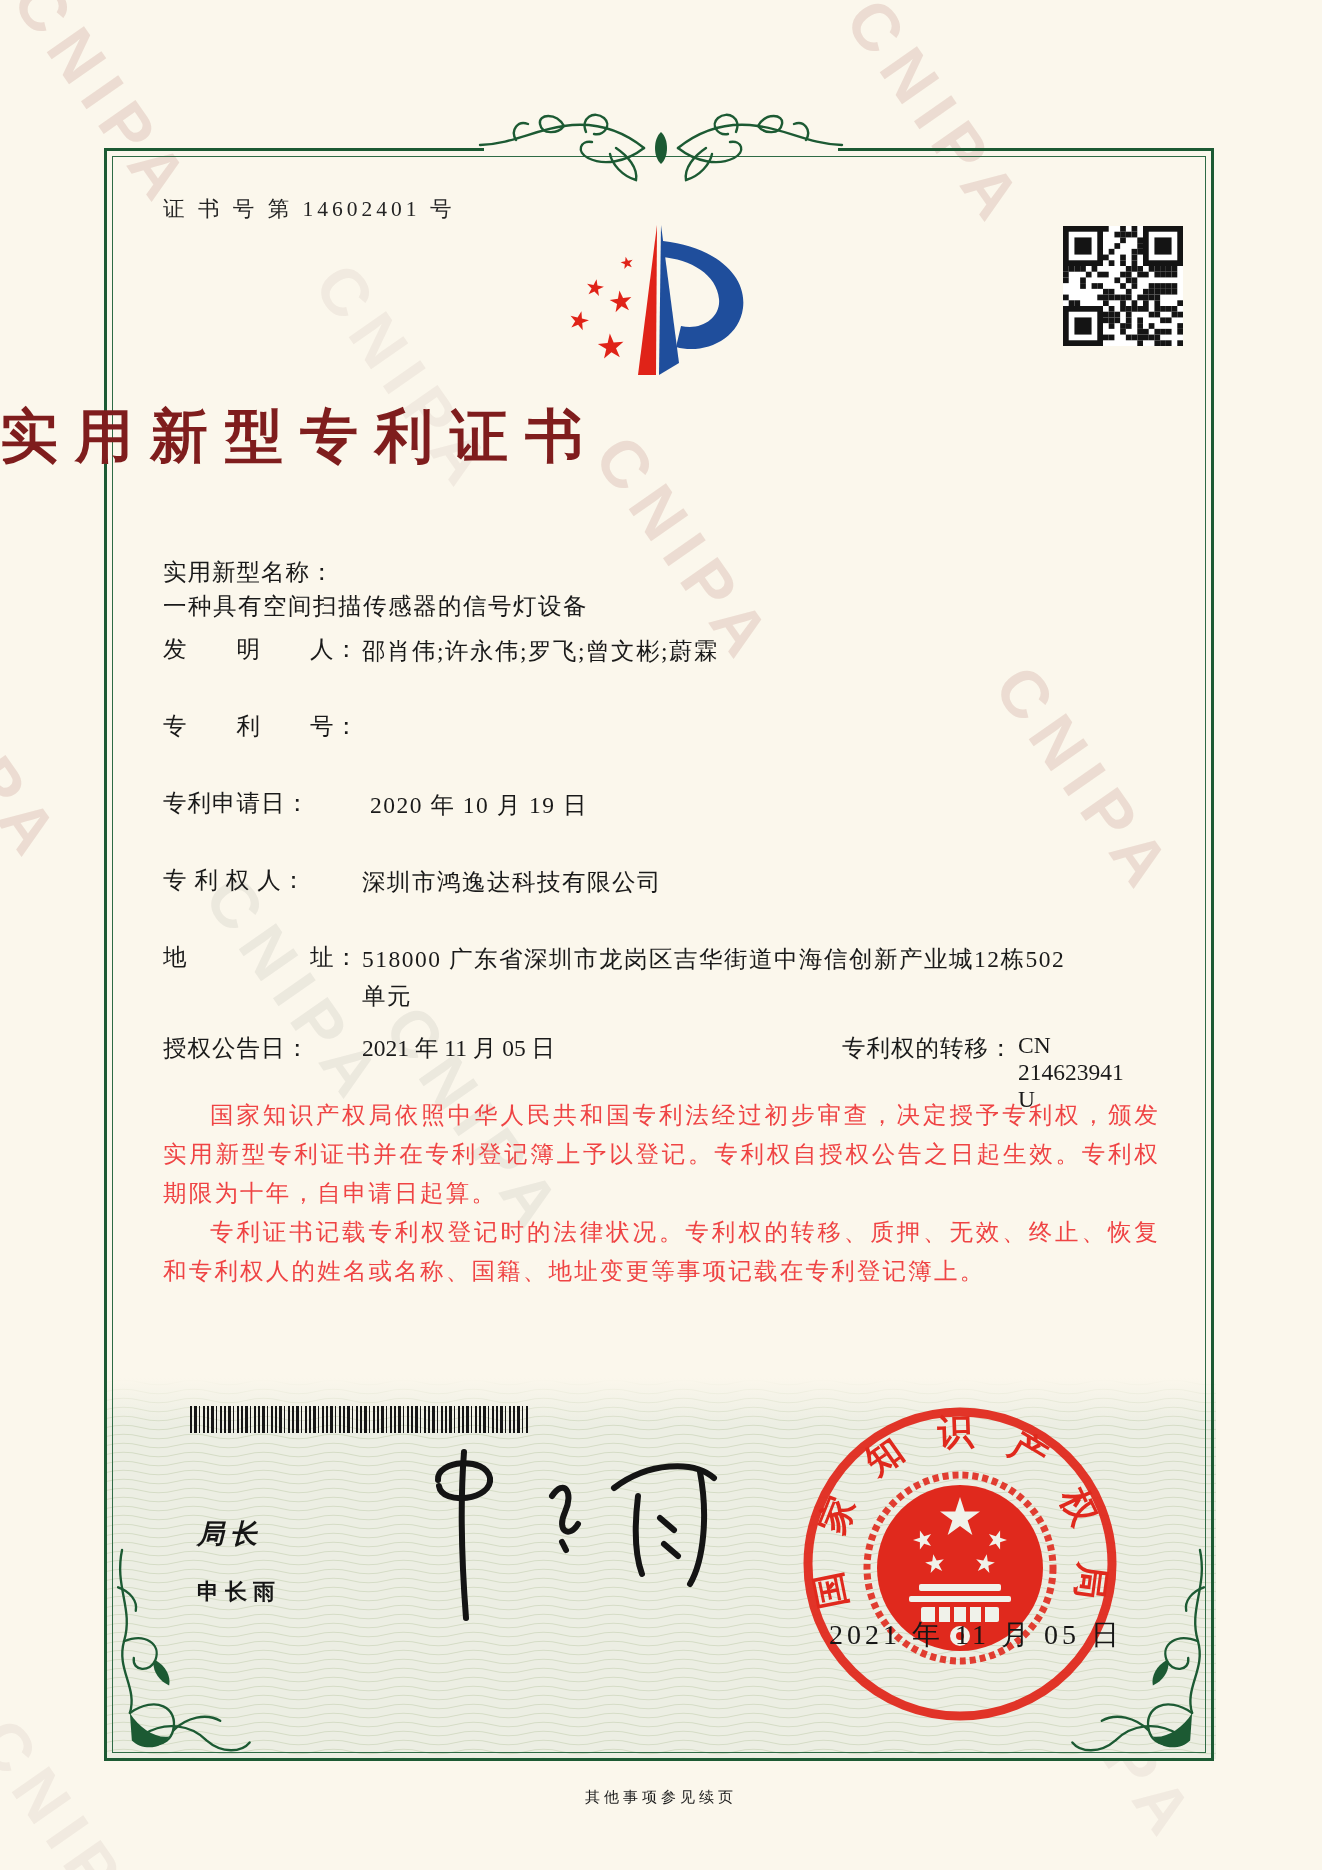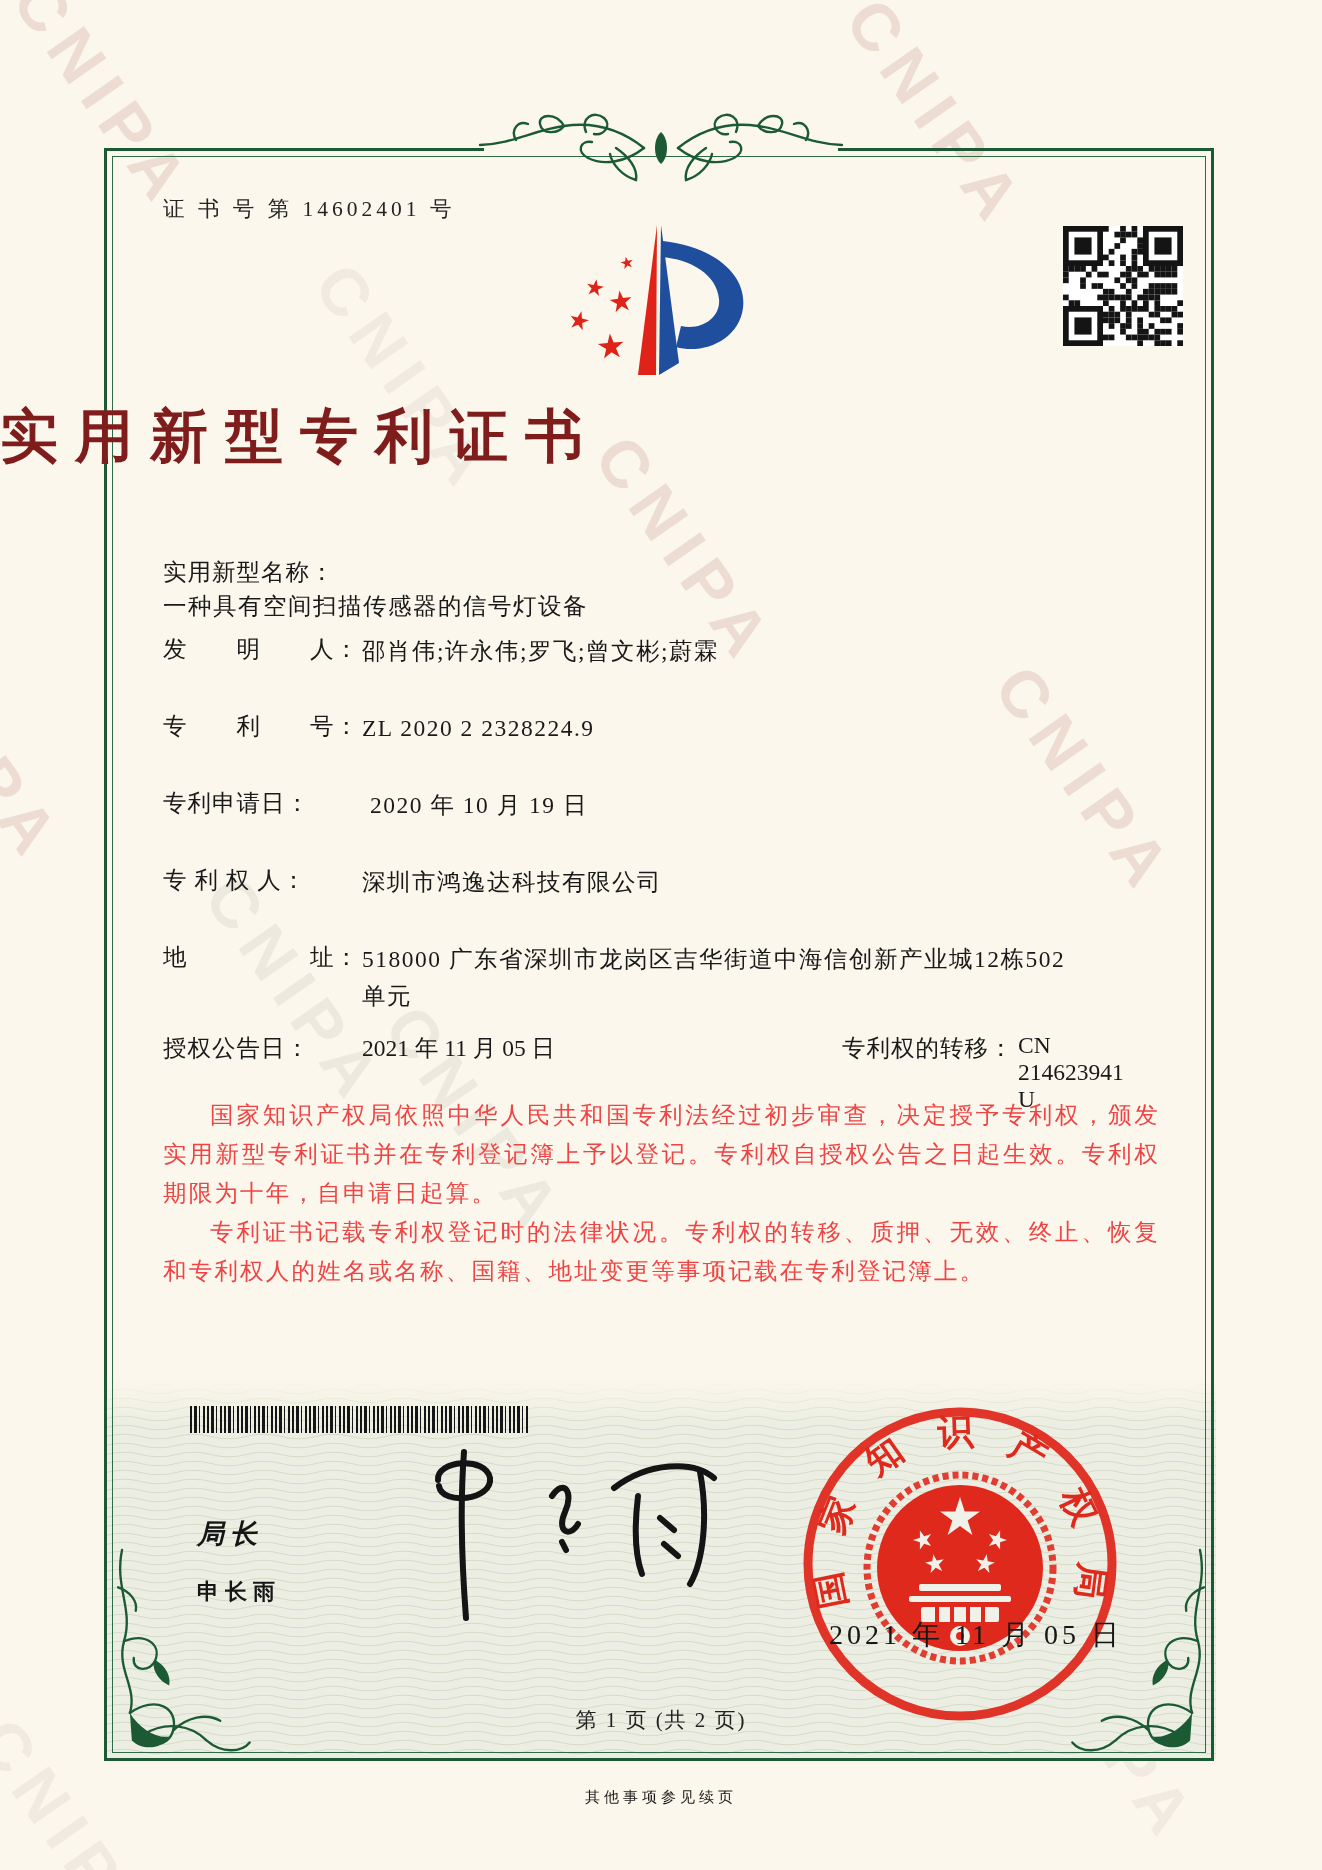--- a/index.html
+++ b/index.html
@@ -312,21 +312,20 @@
   <div class="frow" style="top:556px;flex-direction:column;">
     <span class="flabel">实用新型名称：</span>
     <span class="fvalue">一种具有空间扫描传感器的信号灯设备</span>
   </div>
   <div class="frow" style="top:633px;">
     <span class="flabel">发　　明　　人：</span>
     <span class="fvalue">邵肖伟;许永伟;罗飞;曾文彬;蔚霖</span>
   </div>
   <div class="frow" style="top:710px;">
     <span class="flabel">专　　利　　号：</span>
-    <span class="fvalue">ZL 2020 2 2328224.9</span>
   </div>
   <div class="frow" style="top:787px;gap:8px;">
     <span class="flabel">专利申请日：</span>
     <span class="fvalue">2020 年 10 月 19 日</span>
   </div>
   <div class="frow" style="top:864px;">
     <span class="flabel">专 利 权 人：</span>
     <span class="fvalue">深圳市鸿逸达科技有限公司</span>
   </div>
   <div class="frow" style="top:941px;">
@@ -392,16 +391,15 @@
         <line x1="157" y1="209" x2="157" y2="224"></line>
         <line x1="173" y1="209" x2="173" y2="224"></line>
         <line x1="188" y1="209" x2="188" y2="224"></line>
       </g>
       <circle cx="165" cy="238" r="10" fill="#f0f2ea"></circle>
       <circle cx="165" cy="238" r="4" fill="#e0291d"></circle>
     </g>
     <text x="181" y="246" text-anchor="middle" font-size="28" letter-spacing="4" fill="#161616" font-family="'Liberation Serif','DejaVu Serif',serif">2021 年 11 月 05 日</text>
   </svg>
 
-  <div class="abs page-num">第 1 页 (共 2 页)</div>
   <div class="abs cont-note">其他事项参见续页</div>
 
 </div>
 
 </body></html>

